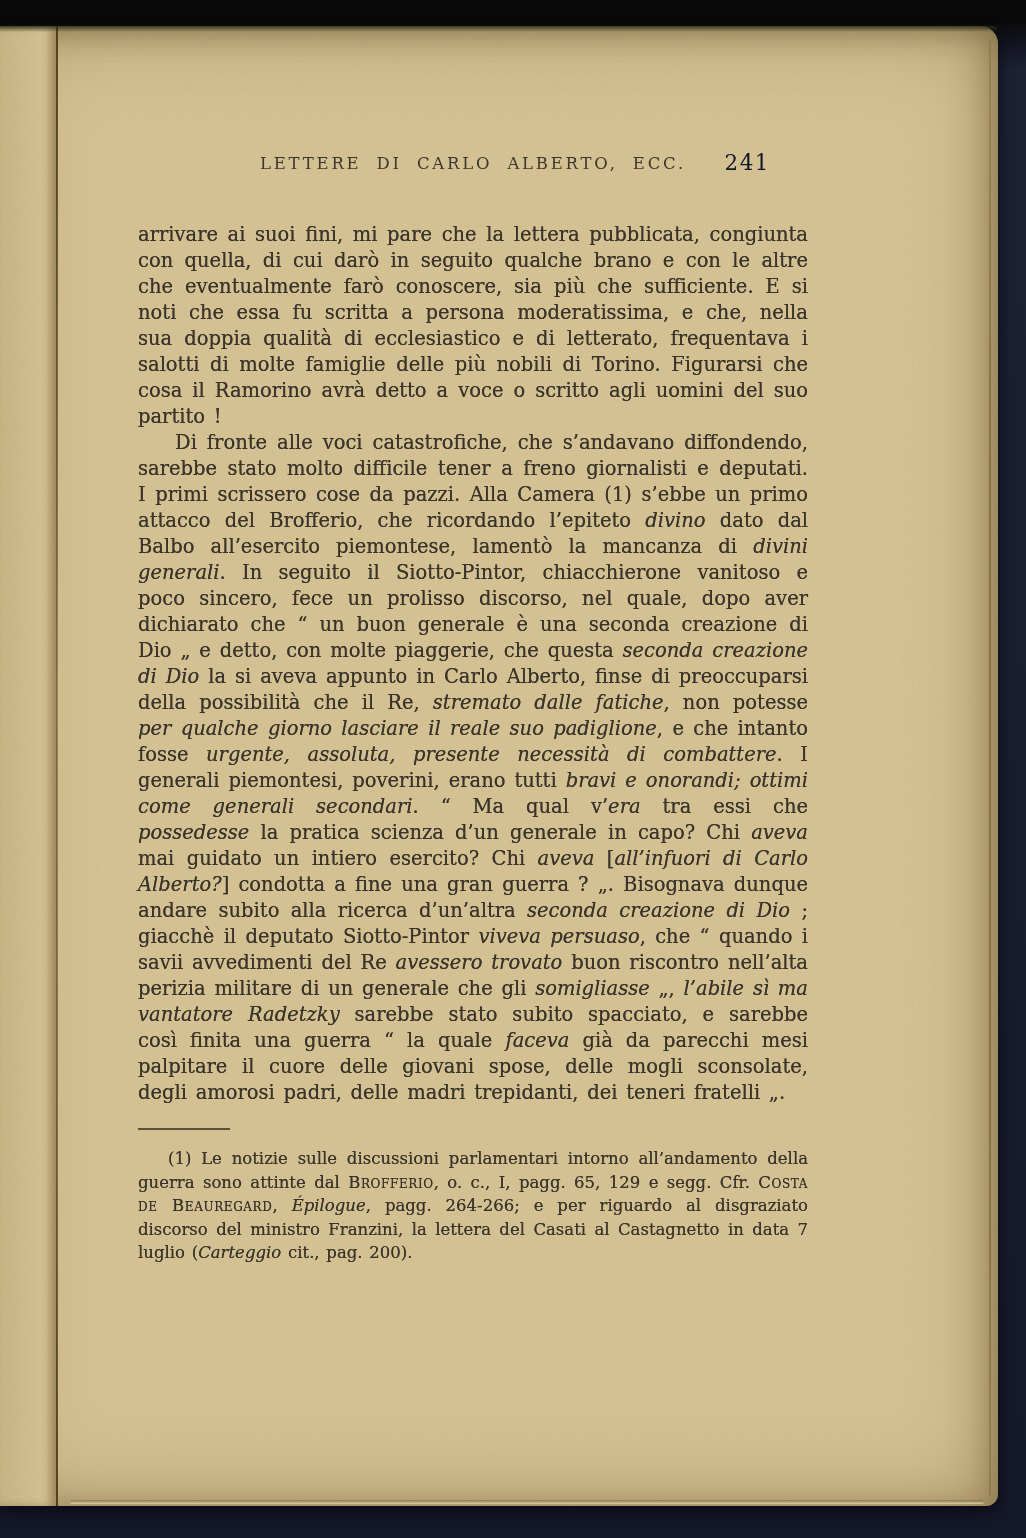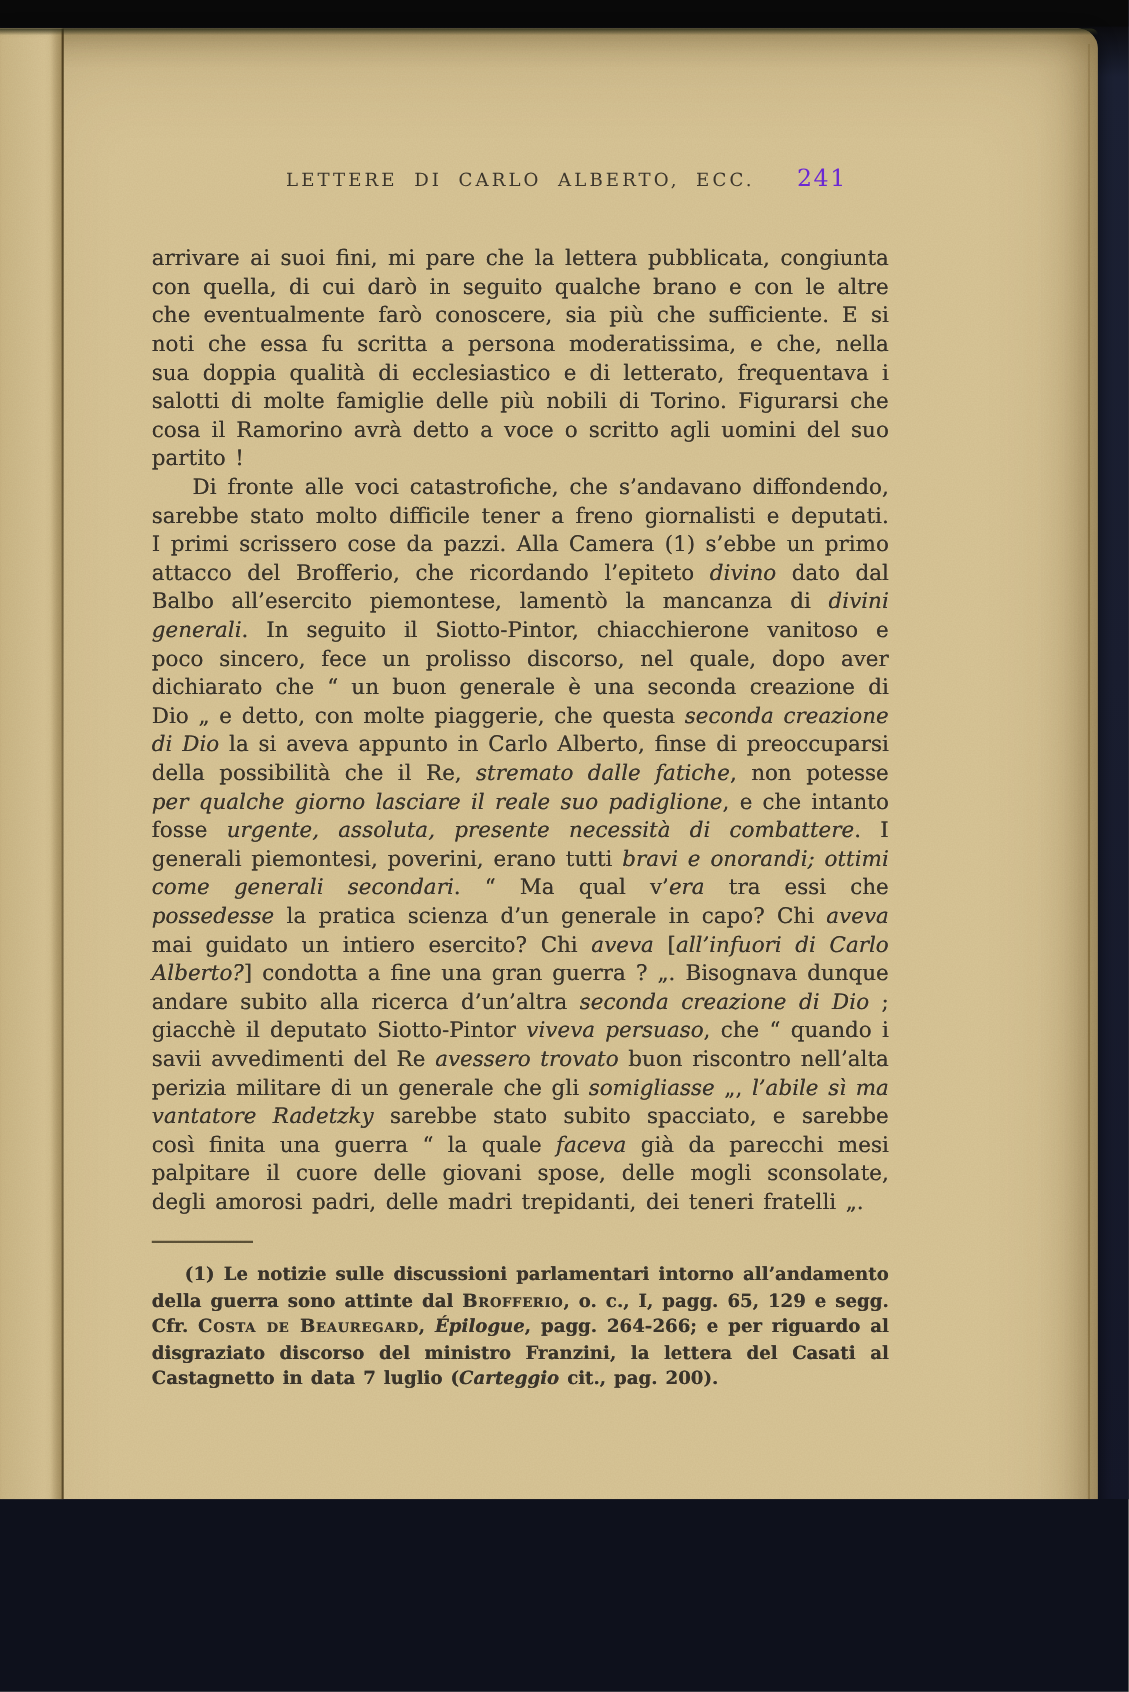--- a/index.html
+++ b/index.html
@@ -1,18 +1,18 @@
 <!DOCTYPE html>
 <html><head>
 <meta charset="utf-8">
 <style>
   html, body { margin:0; padding:0; background:#0e111c; }
   .scene {
     position:relative;
-    width:1026px; height:1363px;
+    width:1026px; height:1538px;
     overflow:hidden;
     background:linear-gradient(180deg,#0a0a0c 0px,#0b0b0e 22px,#1c2134 70px,#1a1e30 45%,#151829 100%);
     font-family:"DejaVu Serif","Liberation Serif",serif;
   }
   .top-strip {
     position:absolute; top:0; left:0; width:100%; height:24px;
     background:#090909;
   }
   .paper {
     position:absolute; left:0; top:26px; width:998px; height:1480px;
@@ -54,21 +54,21 @@
 
   .content { position:absolute; left:138px; top:128px; width:670px; color:#3a342b; }
   .running-header { position:relative; height:32px; }
   .header-title {
     display:block; text-align:center;
     font-size:16.5px; letter-spacing:2.8px; word-spacing:7px;
     color:#3d372d;
   }
   .page-number {
     position:absolute; right:38px; top:-4px;
-    font-size:21.5px; letter-spacing:1.5px; color:#6d28d9;
+    font-size:21.5px; letter-spacing:1.5px; color:#0f172a;
   }
   .body-text {
     margin-top:36px;
     font-size:19.5px; line-height:26px;
     text-align:justify; word-spacing:2.5px;
     text-shadow:0 0 0.45px rgba(58,52,43,0.85);
   }
   .para { margin:0; }
   .para.indent { text-indent:37px; }
   .it { font-style:italic; }
@@ -76,21 +76,21 @@
   .footnote-rule {
     margin-top:22px; width:92px; height:0;
     border-top:2px solid rgba(62,52,32,0.8);
   }
   .footnote {
     margin-top:17px;
     font-size:16.5px; line-height:23.5px;
     text-align:justify; word-spacing:1.5px;
     text-shadow:0 0 0.4px rgba(58,52,43,0.8);
   }
-  .footnote .para.indent { text-indent:30px;font-weight:bold; }
+  .footnote .para.indent { text-indent:30px; }
 </style>
 </head>
 <body>
 
 <div class="scene">
   <div class="top-strip"></div>
 
   <div class="paper" style="background-color: rgb(216, 197, 151);">
     <div class="facing-page"></div>
     <div class="gutter-fold"></div>

